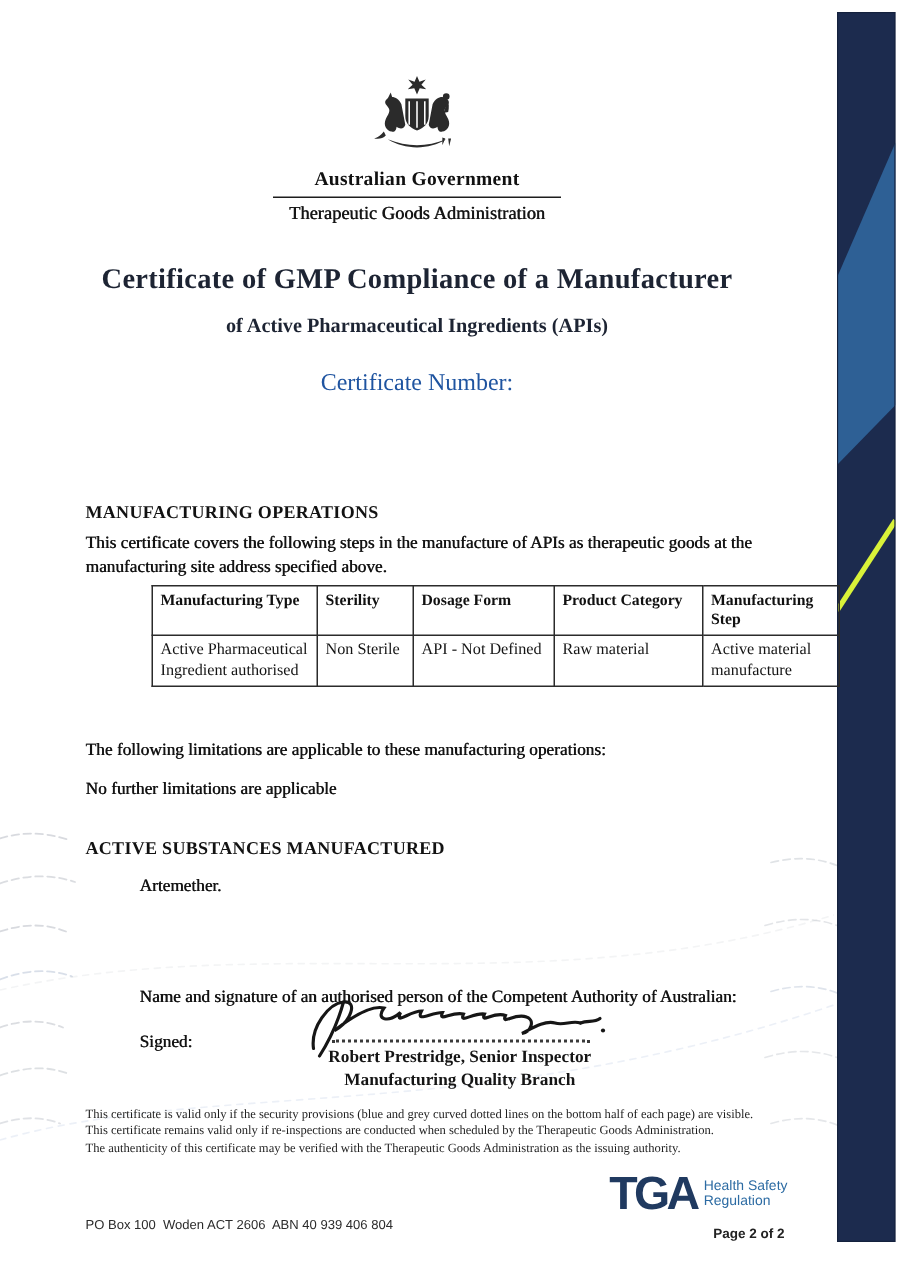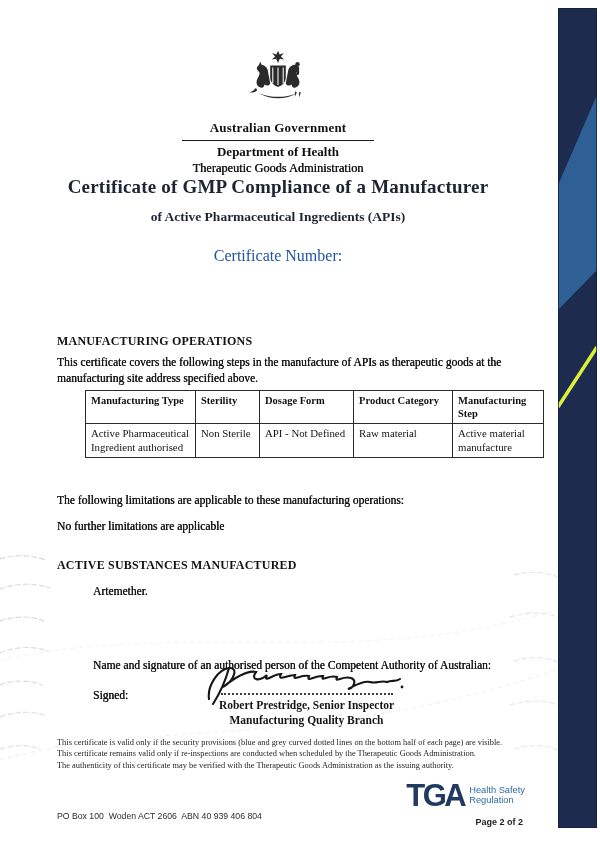--- a/index.html
+++ b/index.html
@@ -14,38 +14,38 @@
   .band{position:absolute;top:8px;right:3px;width:39px;height:820px;}
   .band svg{display:block;width:100%;height:100%;}
 
   
   .sec{position:absolute;pointer-events:none;}
   .sec path{fill:none;stroke-linecap:round;}
 
   
   .header{position:absolute;top:50px;left:0;width:556px;text-align:center;}
   .crest{display:inline-block;width:66px;height:52px;}
-  .gov{font-size:13px;font-weight:700;margin-top:14px;letter-spacing:0.2px;color:#111;}
+  .gov{font-size:13px;font-weight:700;margin-top:4px;letter-spacing:0.2px;color:#111;}
   .hdr-divider{width:192px;border:0;border-top:1.6px solid #1d1d1d;margin:4px auto 3px auto;}
   .dept{font-size:13px;font-weight:700;color:#111;}
   .agency{font-size:12.3px;margin-top:1px;color:#161616;}
 
   
   .titleblk{position:absolute;top:176px;left:0;width:556px;text-align:center;}
   .title-main{font-size:19px;font-weight:700;color:#1d2433;margin:0;letter-spacing:0.2px;}
   .title-sub{font-size:13.5px;font-weight:700;color:#1d2433;margin:11px 0 0 0;}
   .cert-label{font-size:16px;font-weight:400;color:#1f54a0;margin-top:22px;}
   .cert-number{font-size:12px;font-weight:700;color:#1c1c1c;margin-top:9px;letter-spacing:0.4px;}
 
   
   .sec-mfg{position:absolute;top:334px;left:57px;width:468px;}
   .h-small{font-size:12px;font-weight:700;margin:0;color:#121212;letter-spacing:0.2px;}
   .body-p{font-size:11.5px;line-height:1.36;margin:6px 0 0 0;color:#141414;}
 
-  .tablewrap{position:absolute;top:390px;left:57px;padding-left:28px;}
+  .tablewrap{position:absolute;top:390px;left:73px;padding-left:28px;}
   table{border-collapse:collapse;table-layout:fixed;width:458px;}
   th,td{border:1.4px solid #2b2b2b;padding:3px 5px;vertical-align:top;text-align:left;line-height:1.25;}
   th{font-size:10.5px;font-weight:700;color:#111;}
   td{font-size:10.8px;color:#141414;}
 
   .sec-limits{position:absolute;top:487px;left:57px;width:468px;}
   .sec-limits .body-p + .body-p{margin-top:10px;}
   .sec-substances{position:absolute;top:558px;left:57px;width:468px;}
   .sec-substances .body-p{margin-top:11px;margin-left:36px;}
 
@@ -121,21 +121,20 @@
           <path d="M66,30 c4,-9 13,-9 16,-4 c2,3 -1,5 -3,8 c-2,3 1,7 3,11 c3,7 -1,12 -6,13 c-3,1 -5,-2 -5,-5 c-4,3 -8,2 -9,-2 l4,-21 z"></path>
           <circle cx="80" cy="22" r="3.4"></circle>
           <path d="M79,25 c1,6 0,10 -2,14 l5,-1 c1,-5 1,-9 -1,-13 z"></path>
           <path d="M82,65 l1,8 2,-8 z M76,64 l0,8 3,-7 z"></path>
           <path d="M20,66 c20,8 40,8 60,0 c-18,11 -42,11 -60,0 z"></path>
         </g>
       </svg>
     </span>
     <div class="gov">Australian Government</div>
     <hr class="hdr-divider">
-    <div class="dept">Department of Health</div>
     <div class="agency shadowtext">Therapeutic Goods Administration</div>
   </div>
 
   <div class="titleblk">
     <h1 class="title-main">Certificate of GMP Compliance of a Manufacturer</h1>
     <div class="title-sub">of Active Pharmaceutical Ingredients (APIs)</div>
     <div class="cert-label">Certificate Number:</div>
   </div>
 
   <div class="sec-mfg">

